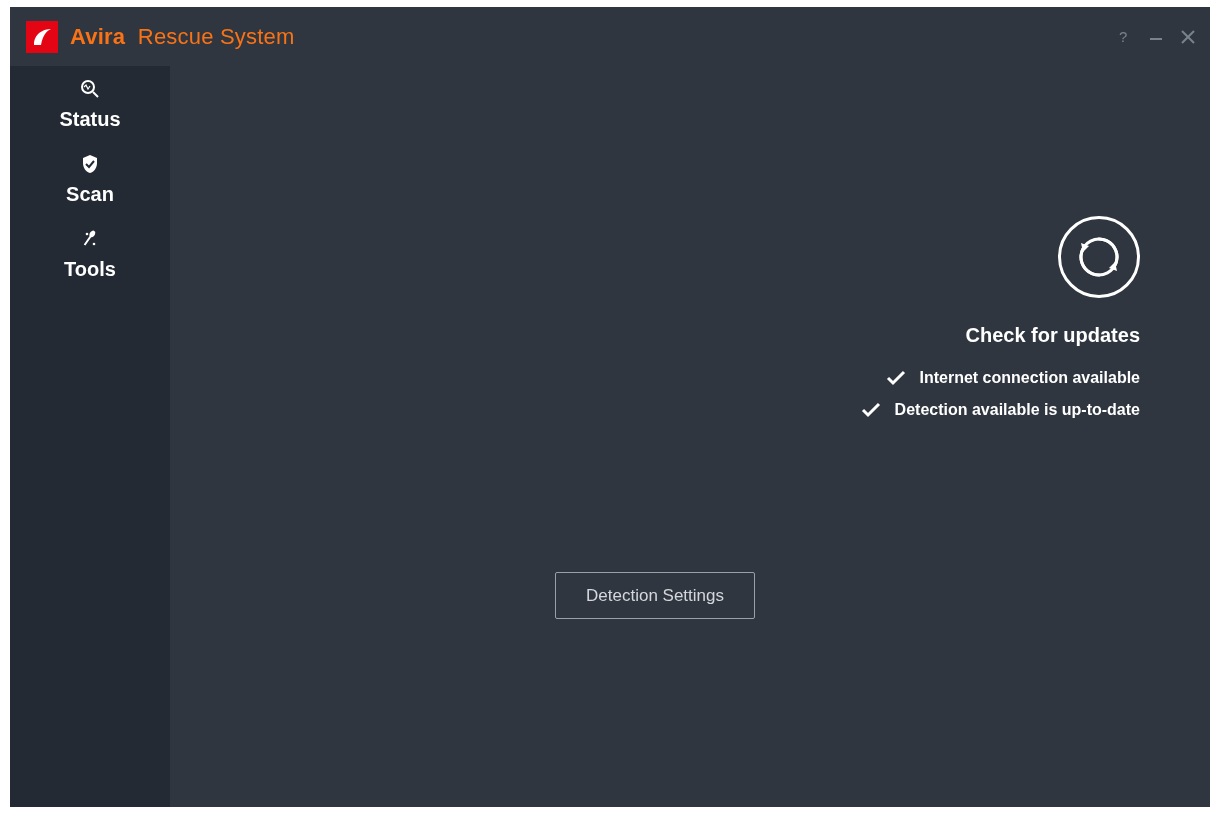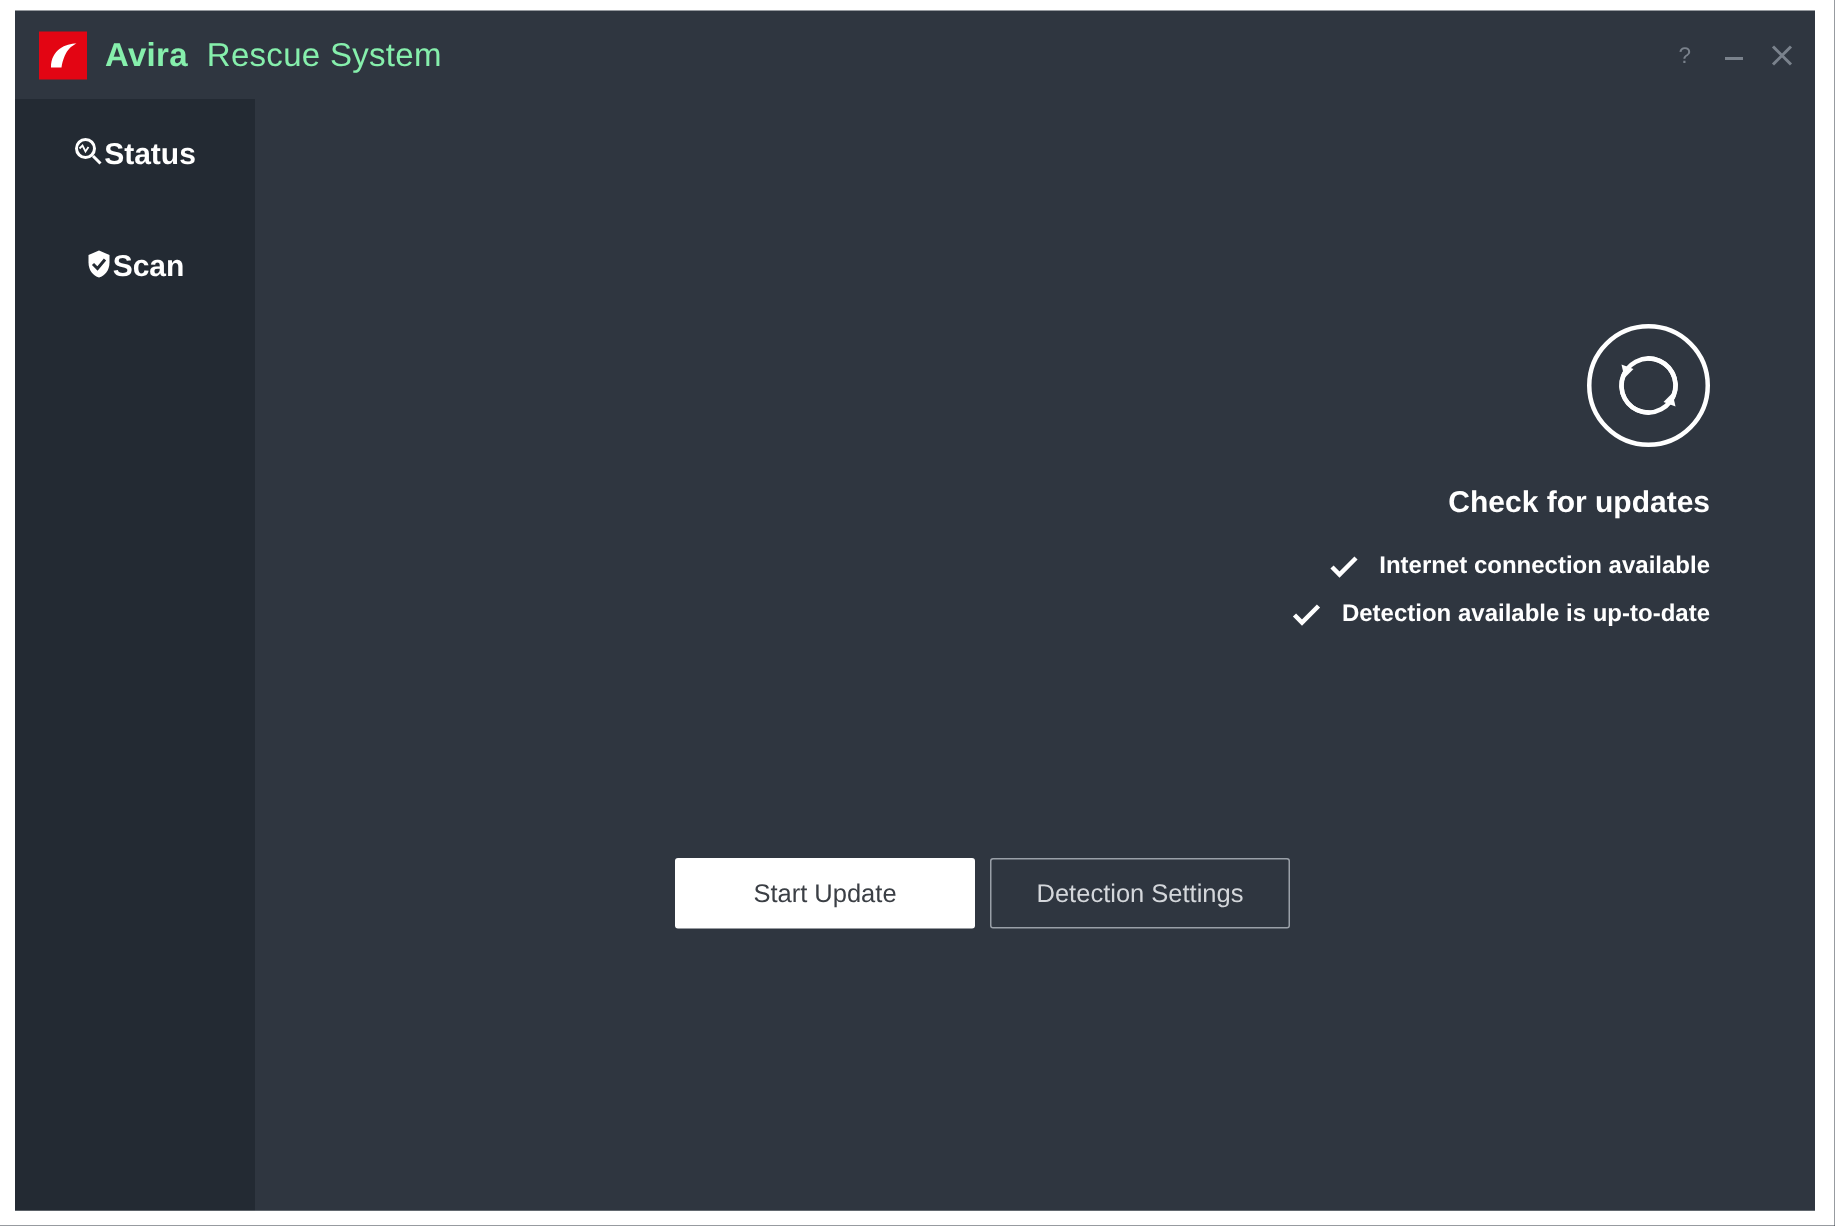--- a/index.html
+++ b/index.html
@@ -32,21 +32,21 @@
     height: 32px;
     background: #e30513;
     margin-left: 16px;
     margin-right: 12px;
     display: flex;
     align-items: center;
     justify-content: center;
   }
   .logo-box svg { display:block; }
   .app-title {
-    color: #86efac;
+    color: #f97316;
     font-size: 22px;
     font-weight: 600;
     letter-spacing: 0.2px;
   }
   .app-title .thin { font-weight: 400; }
   .window-controls {
     position: absolute;
     right: 12px;
     top: 0;
     height: 59px;
@@ -73,21 +73,21 @@
   .sidebar {
     width: 160px;
     background: #232a33;
     display: flex;
     flex-direction: column;
     padding-top: 0;
   }
   .side-item {
     height: 75px;
     display: flex;
-    flex-direction: row;
+    flex-direction: column;
     align-items: center;
     justify-content: center;
     color: #ffffff;
     cursor: pointer;
     position: relative;
   }
   .side-item.active {
     background: #2f3640;
   }
   .side-item.active::before {
@@ -234,20 +234,30 @@
       <div class="side-item">
         <div class="side-icon">
           <svg width="18" height="20" viewBox="0 0 18 20">
             <path d="M9 1 L16 4 V9 C16 14 13 18 9 19 C5 18 2 14 2 9 V4 Z" fill="#fff"></path>
             <path d="M5 10 L8 13 L13 7" fill="none" stroke="#232a33" stroke-width="2"></path>
           </svg>
         </div>
         <div class="side-label">Scan</div>
       </div>
 
+      <div class="side-item">
+        <div class="side-icon">
+          <svg width="18" height="20" viewBox="0 0 18 20">
+            <path d="M9 1 C11 3 11 6 9 8 L9 18 L7 18 L7 8 C5 6 5 3 7 1 Z" fill="#fff" transform="rotate(35 9 10)"></path>
+            <circle cx="6" cy="5" r="1.3" fill="#fff"></circle>
+            <circle cx="13" cy="15" r="1.3" fill="#fff"></circle>
+          </svg>
+        </div>
+        <div class="side-label">Tools</div>
+      </div>
 
     </div>
 
     <div class="main">
 
       <div class="main-center">
         <div class="big-icon">
           <svg width="52" height="52" viewBox="0 0 52 52">
             <path d="M26 8 A18 18 0 1 1 11 16" fill="none" stroke="#fff" stroke-width="3" stroke-linecap="round"></path>
             <polygon points="8,12 16,15 10,21" fill="#fff"></polygon>
@@ -270,23 +280,20 @@
           <span class="tick">
             <svg width="20" height="16" viewBox="0 0 20 16">
                 <path d="M2 8 L7 13 L18 2" fill="none" stroke="#fff" stroke-width="3"></path>
               </svg>
           </span>
           <span>Detection available is up-to-date</span>
         </div>
       </div>
 
       <div class="button-row">
-        <div class="btn btn-primary">
-          <span>Start Update</span>
-        </div>
         <div class="btn btn-secondary">
           <span>Detection Settings</span>
         </div>
       </div>
 
     </div>
   </div>
 </div>
 
 </body></html>

